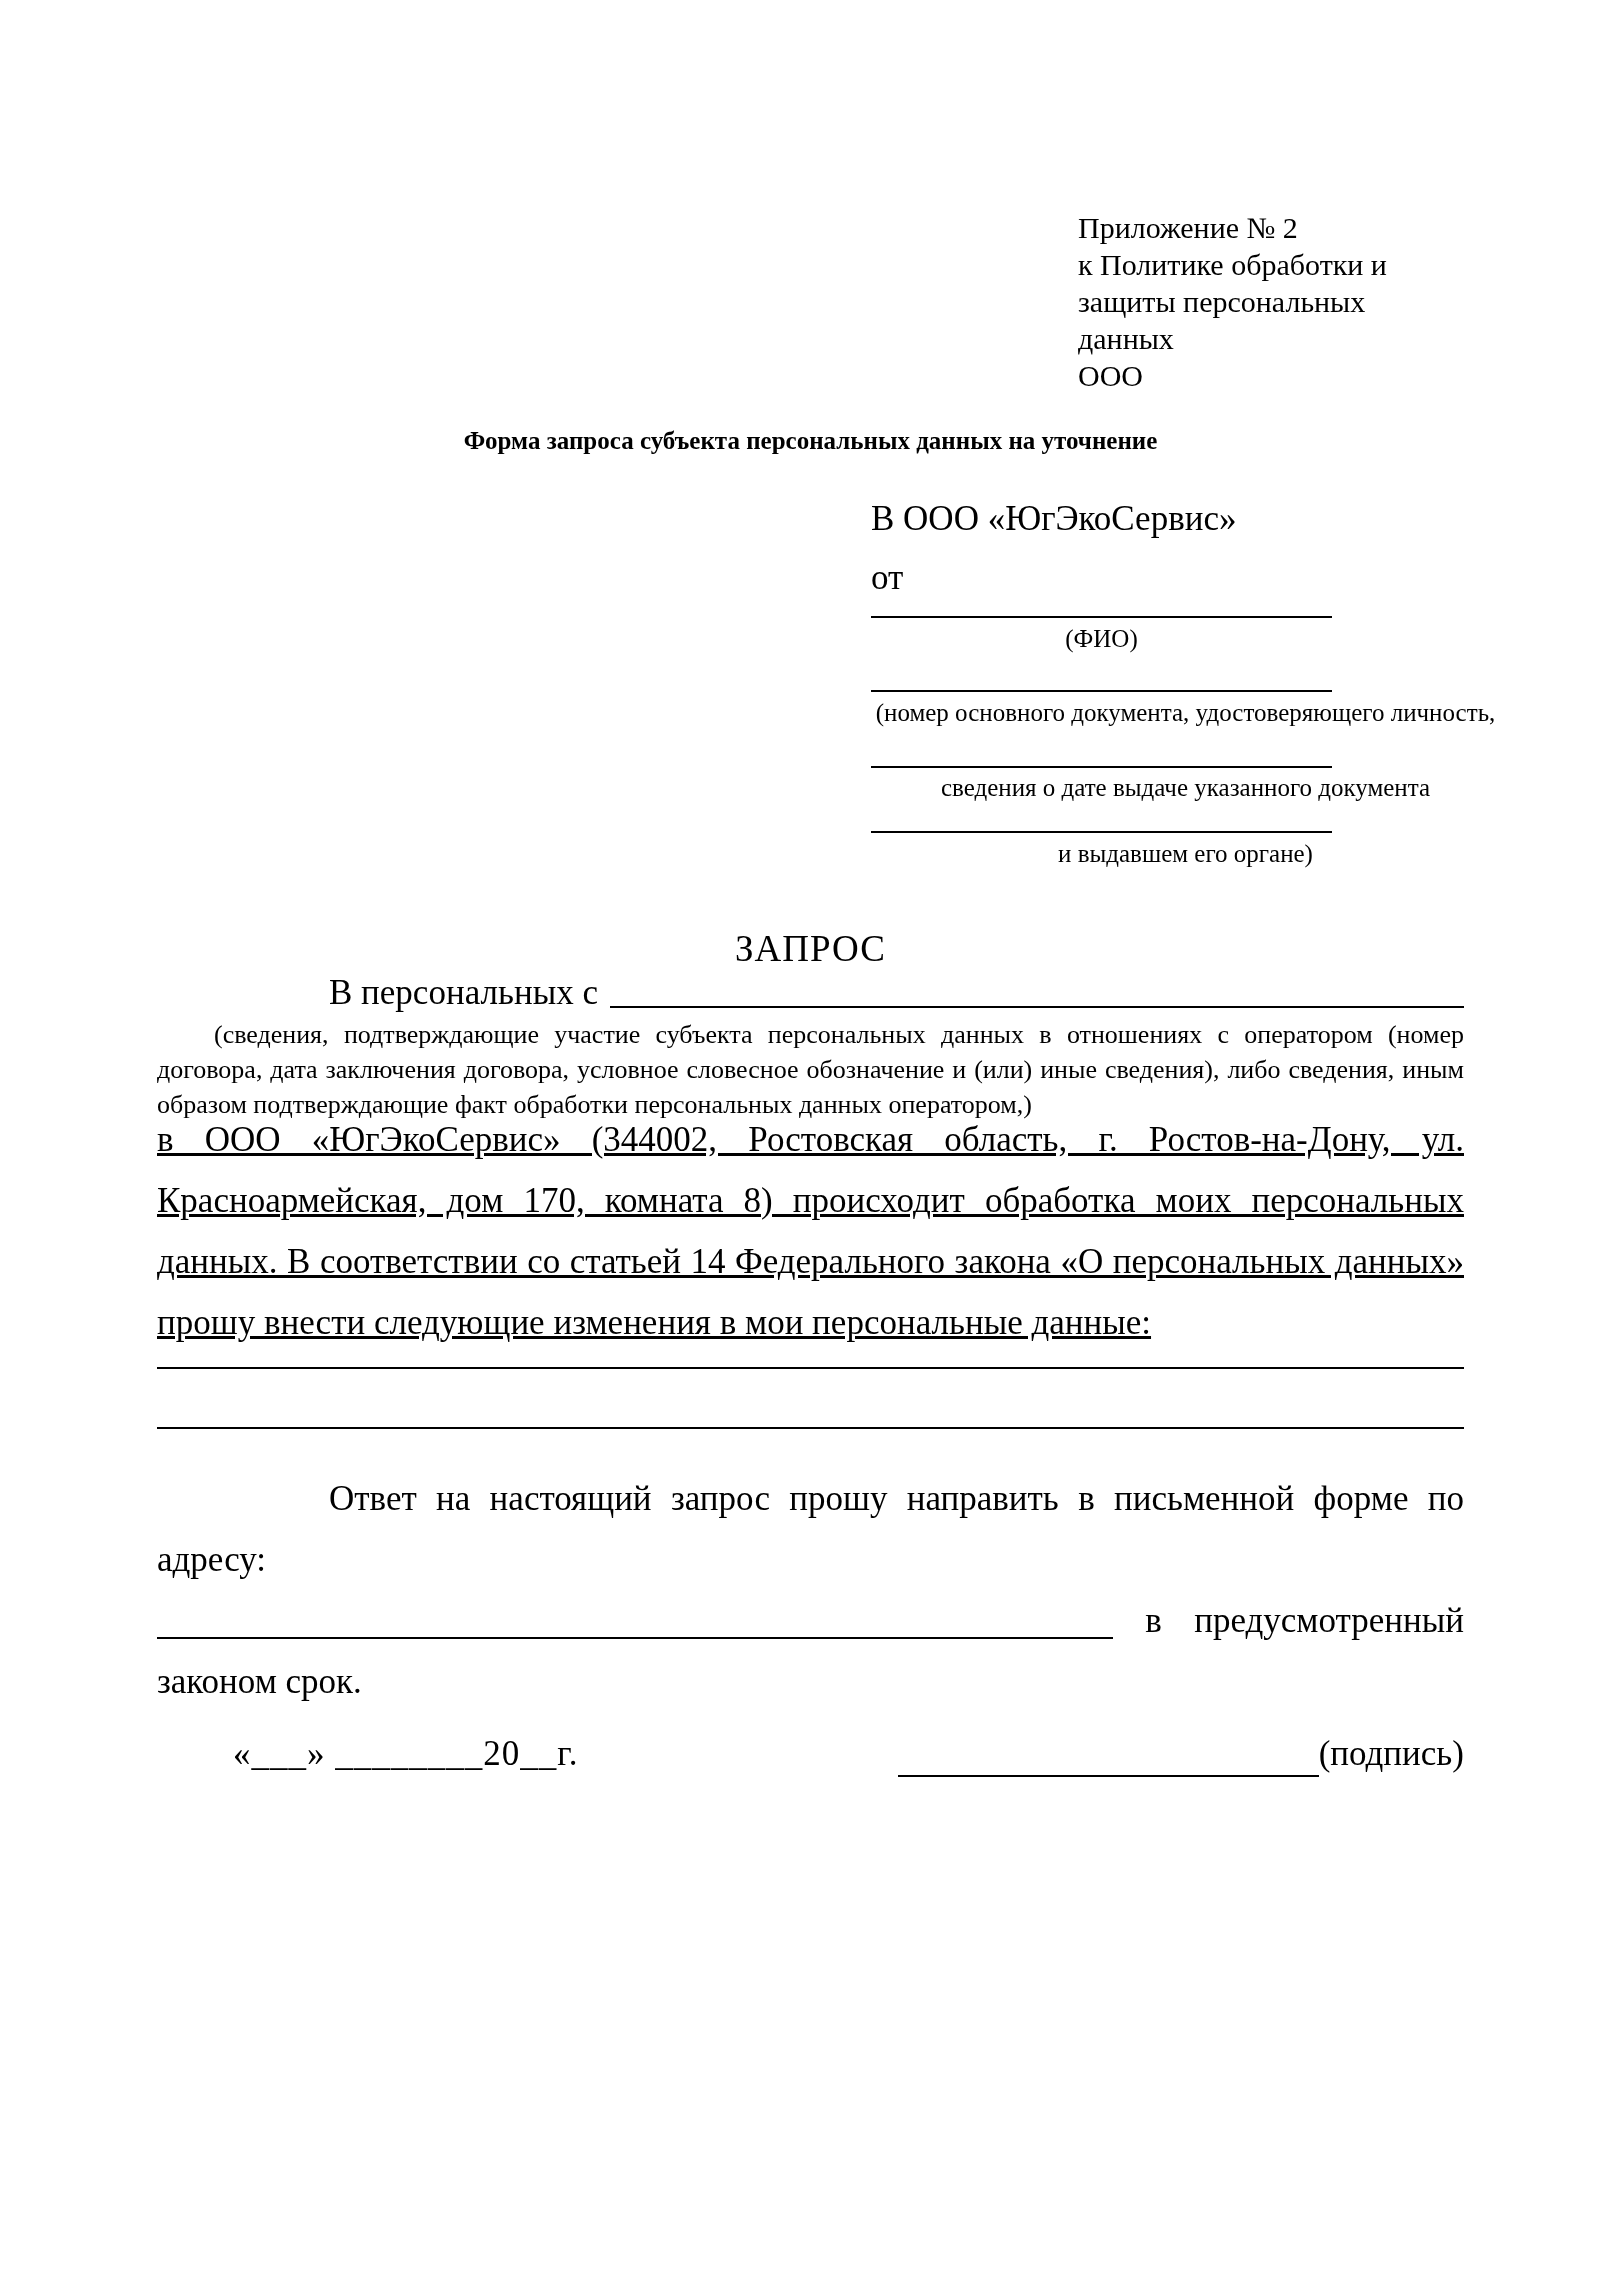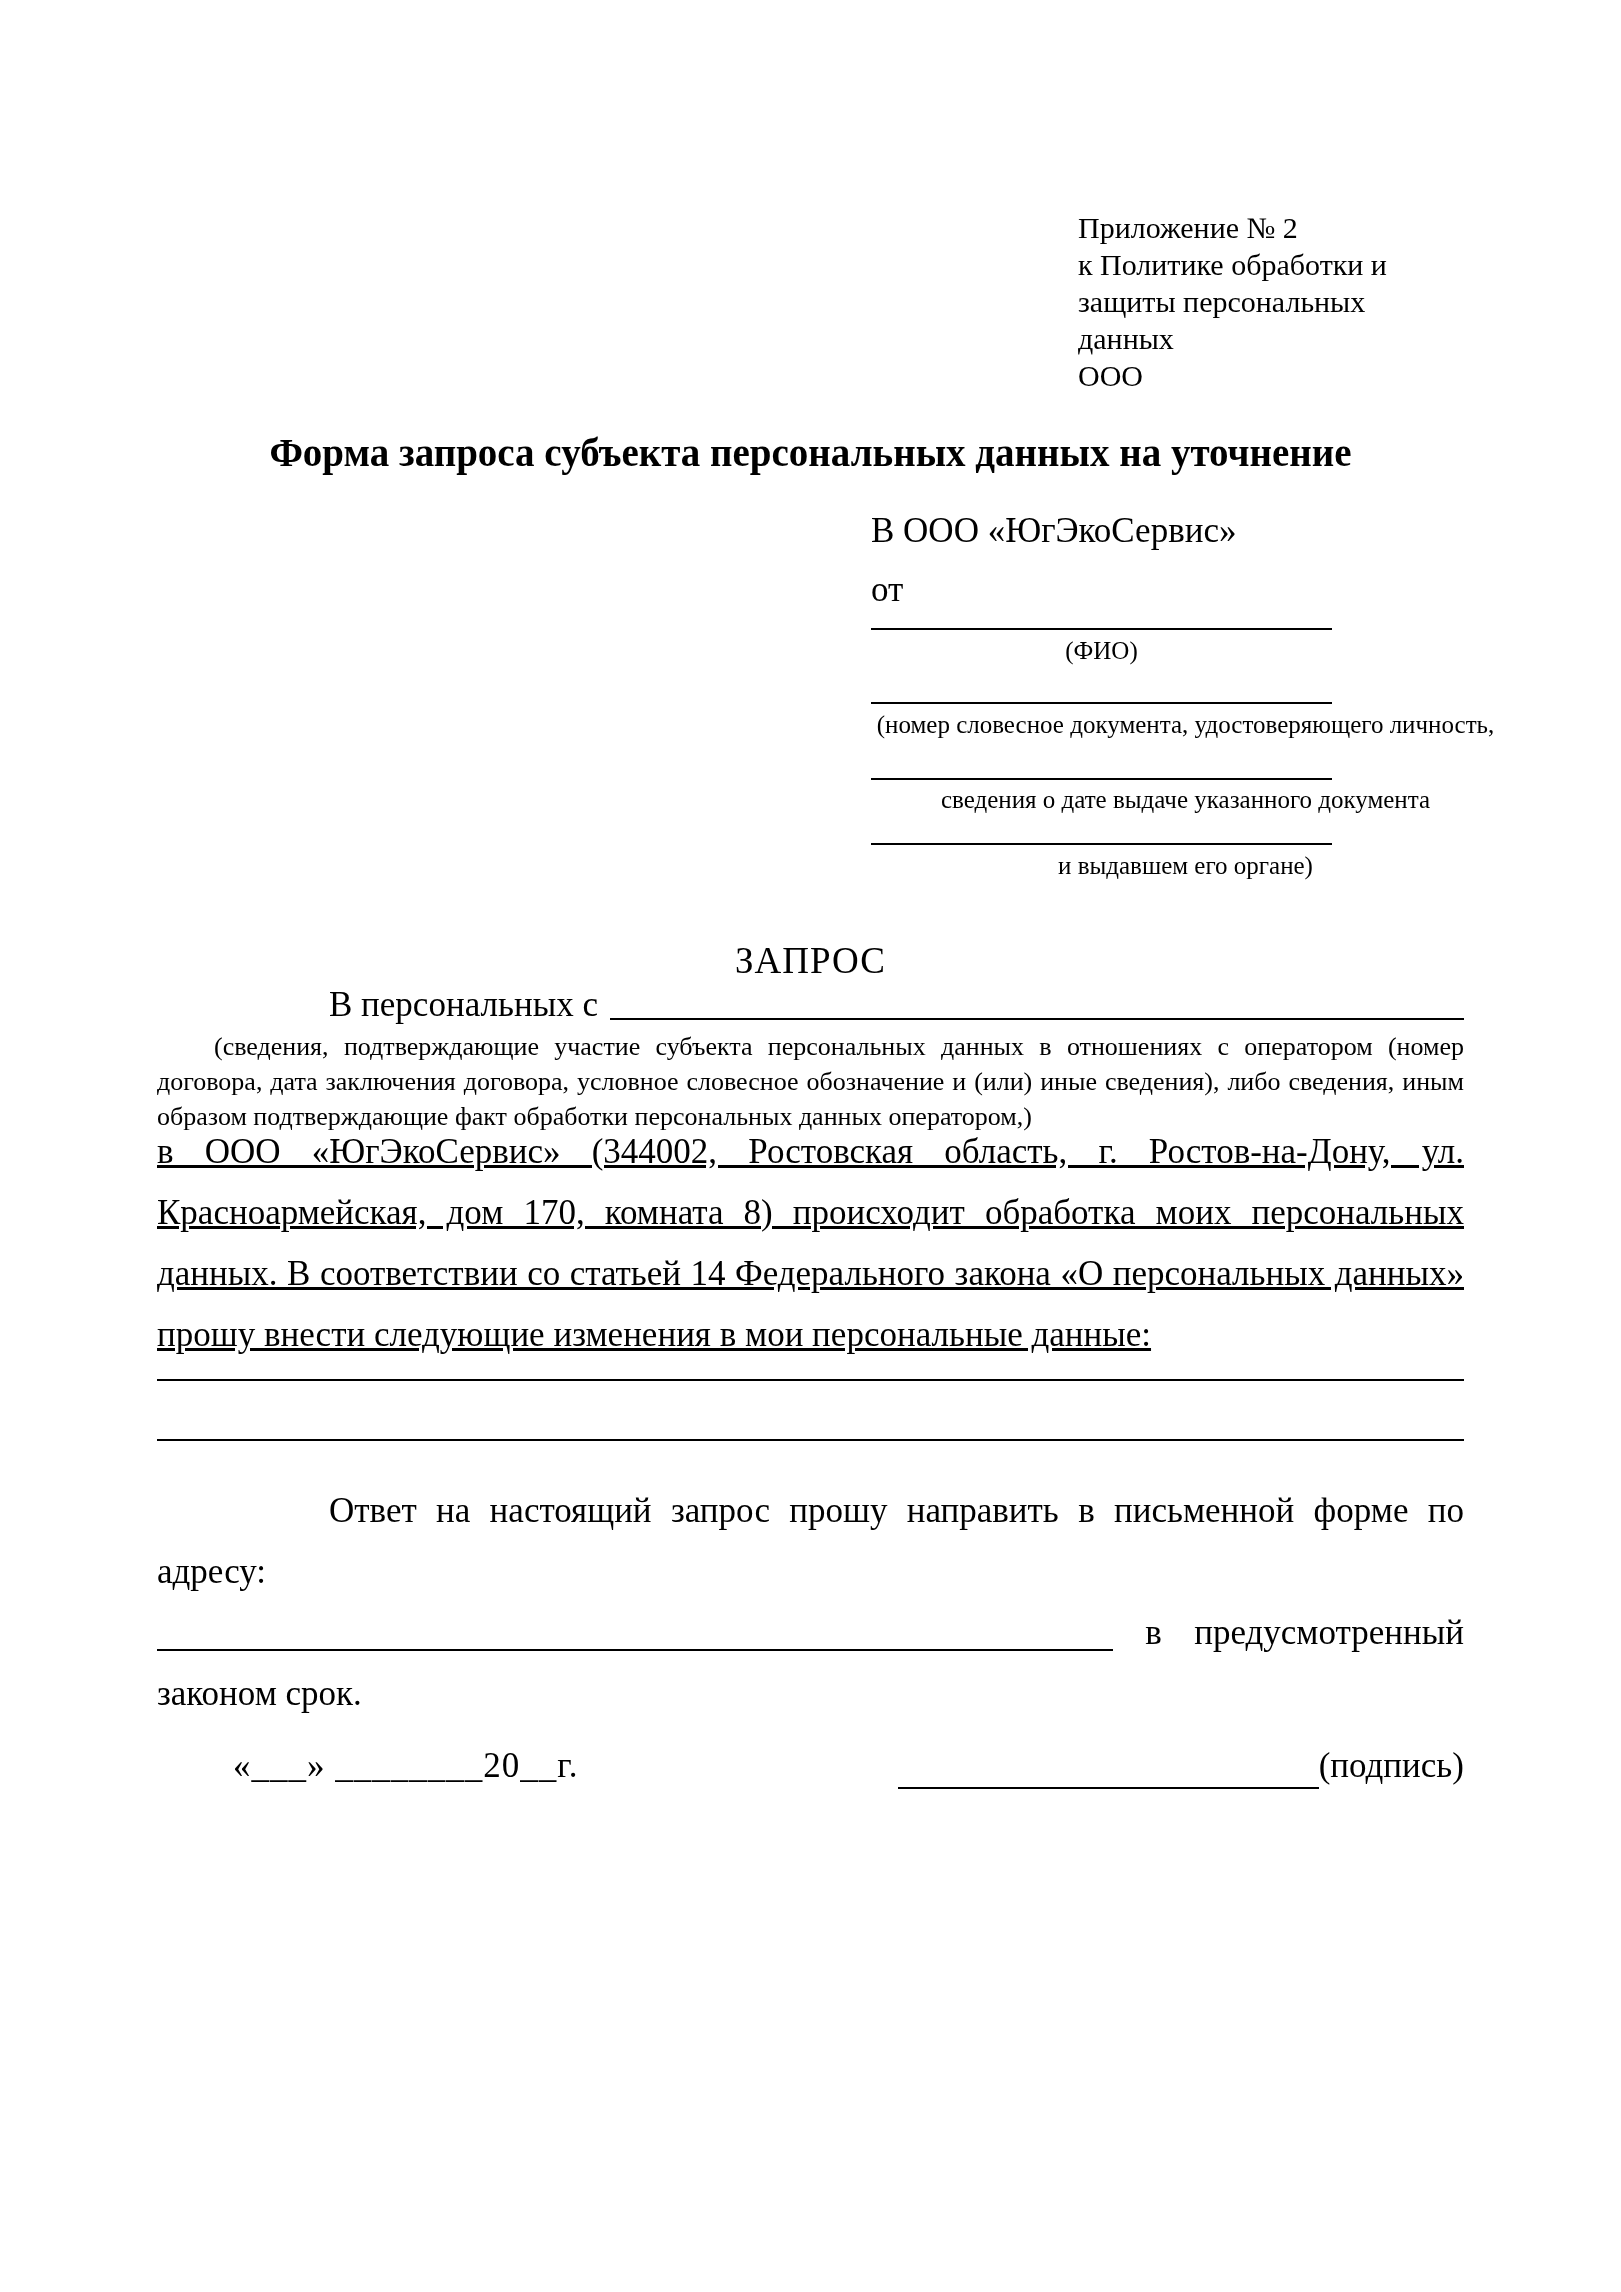--- a/index.html
+++ b/index.html
@@ -11,23 +11,23 @@
     color: #000000;
     font-family: "Liberation Serif", "DejaVu Serif", serif;
     box-sizing: border-box;
     padding: 209px 157px 0 157px;
     overflow: hidden;
   }
   
   .appendix { margin-left: 921px; font-size: 30px; line-height: 37px; }
   
   .title {
-    margin-top: 31px;
+    margin-top: 19px;
     font-weight: bold;
-    font-size: 39px;
+    font-size: 25px;
     line-height: 56px;
     text-align: center;
   }
   
   .addr { margin-left: 714px; width: 629px; margin-top: 27.4px; font-size: 35px; }
   .addr-to { line-height: 45px; }
   .addr-from { line-height: 45px; margin-top: 13.7px; }
   .f-line { width: 461px; border-bottom: 2.9px solid #000; }
   .f1 { height: 15.7px; }
   .f2 { height: 37px; }
@@ -98,21 +98,21 @@
   </div>
 
   <div class="addr">
     <div class="addr-to">В ООО «ЮгЭкоСервис»</div>
     <div class="addr-from">от</div>
 
     <div class="f-line f1"></div>
     <div class="f-caption narrow">(ФИО)</div>
 
     <div class="f-line f2"></div>
-    <div class="f-caption">(номер словесное документа, удостоверяющего личность,</div>
+    <div class="f-caption">(номер основного документа, удостоверяющего личность,</div>
 
     <div class="f-line f3"></div>
     <div class="f-caption">сведения о дате выдаче указанного документа</div>
 
     <div class="f-line f4"></div>
     <div class="f-caption">и выдавшем его органе)</div>
   </div>
 
   <div class="heading">ЗАПРОС</div>
 

